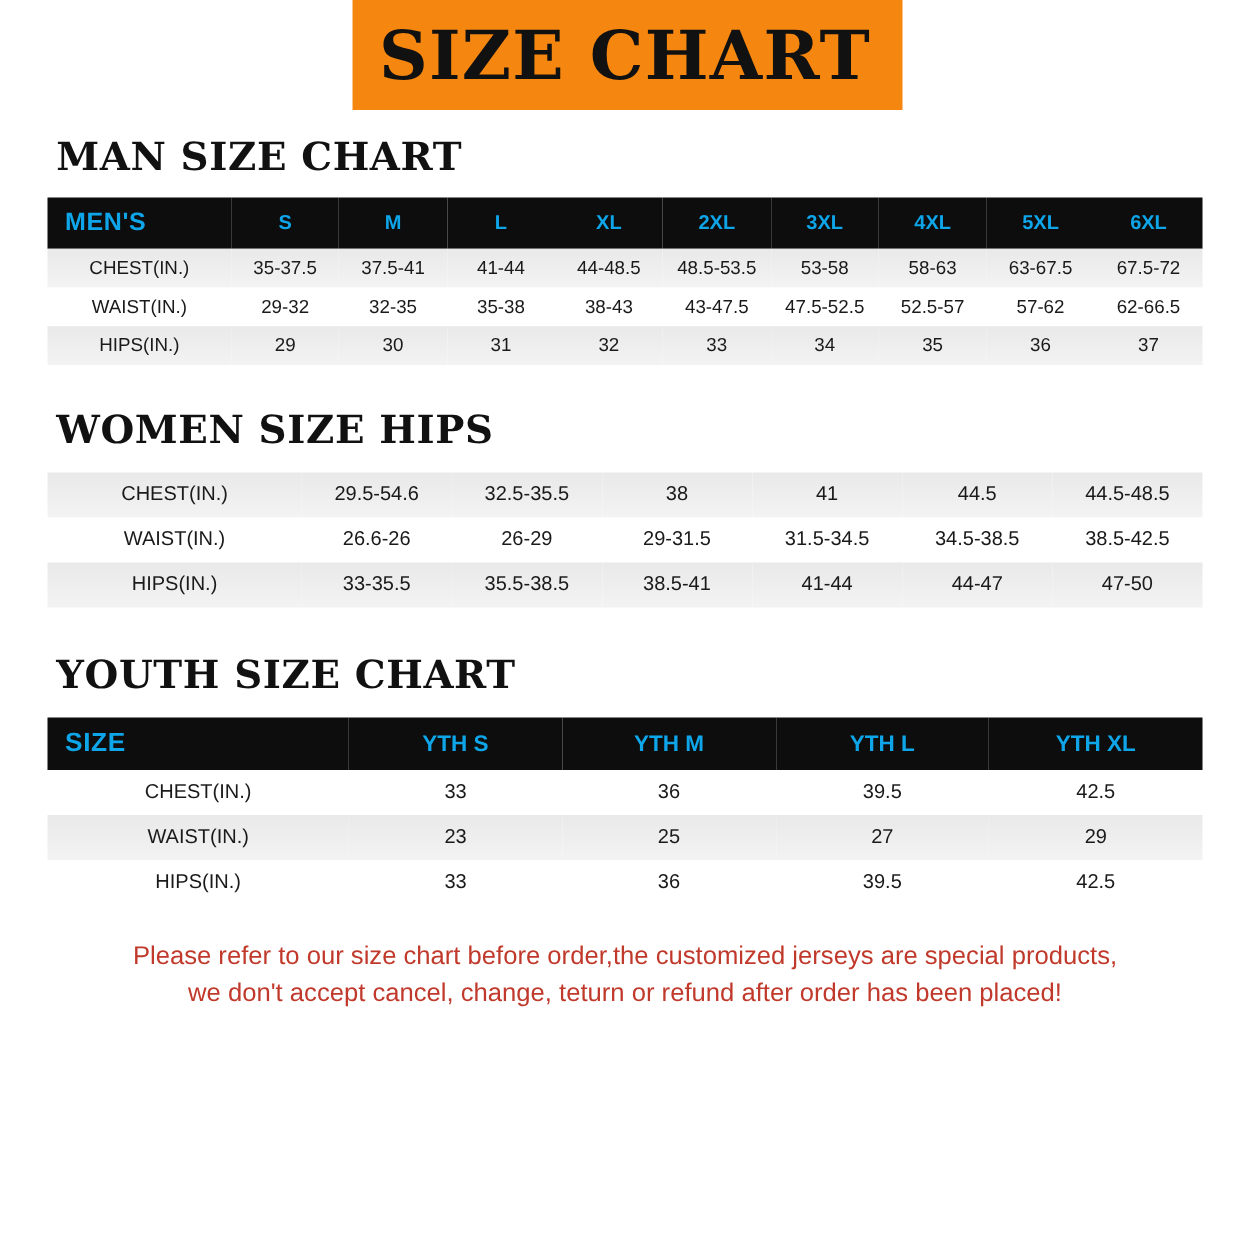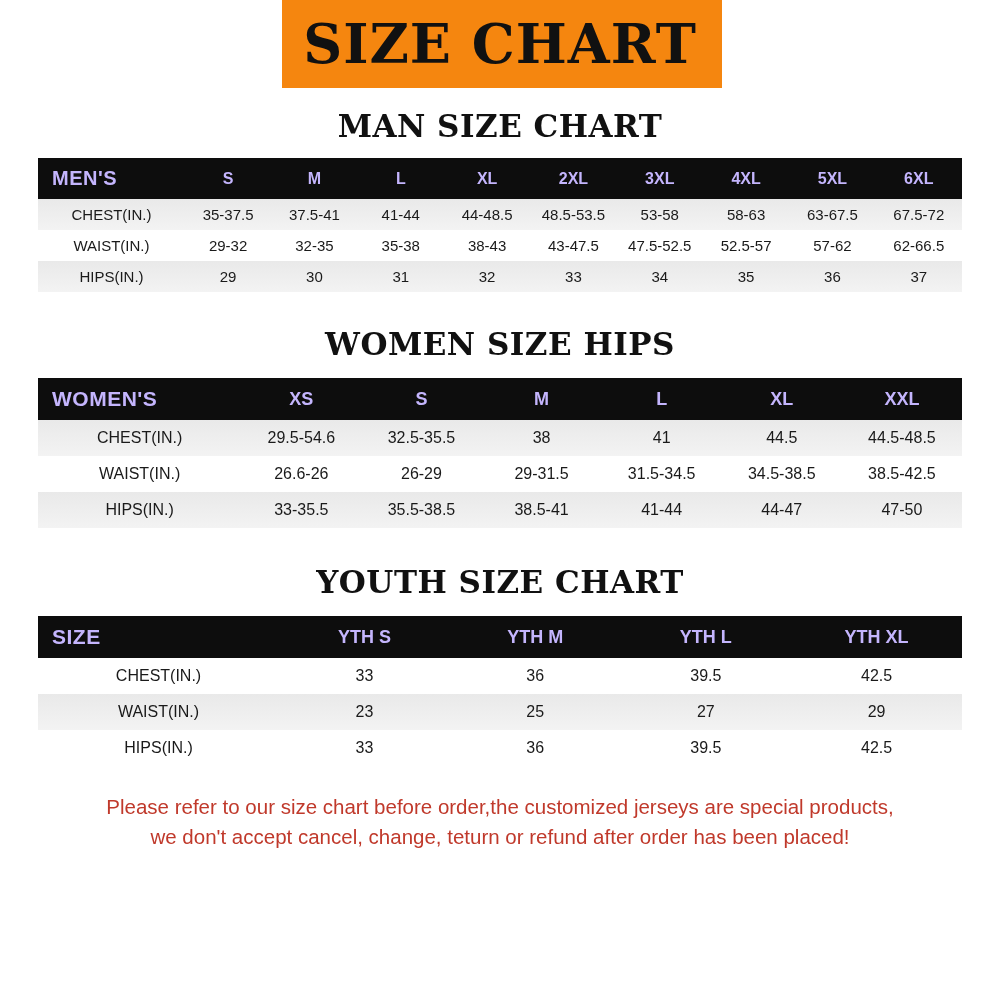--- a/index.html
+++ b/index.html
@@ -51,25 +51,26 @@
     font-size: 54px;
     letter-spacing: 1px;
     color: #111111;
     text-align: right;
     line-height: 1;
     padding: 0 10px;
     background: transparent;
   }
   
   .section-title {
-    text-align: center;
+    text-align: left;
     font-family: "DejaVu Serif", serif;
     font-weight: bold;
     color: #111;
     letter-spacing: 0.5px;
+    padding-left: 45px;
   }
   .title-man   { font-size: 31px; margin-top: 20px; margin-bottom: 14px; }
   .title-women { font-size: 31px; margin-top: 34px; margin-bottom: 16px; }
   .title-youth { font-size: 31px; margin-top: 36px; margin-bottom: 16px; }
 
   
   .tbl-wrap {
     margin: 0 38px;
   }
   table.sizetbl {
@@ -79,21 +80,21 @@
   }
   table.sizetbl th, table.sizetbl td {
     text-align: center;
     font-family: "Liberation Sans", sans-serif;
   }
   
   tr.hdr {
     background: #0d0d0d;
   }
   tr.hdr th {
-    color: #c4b5fd;
+    color: #0ea5e9;
     font-weight: bold;
     padding: 9px 2px;
   }
   tr.hdr th.rowlabel {
     text-align: left;
     padding-left: 14px;
     font-size: 20px;
     letter-spacing: 0.5px;
   }
   tr.hdr th.col {
@@ -221,29 +222,20 @@
       <colgroup>
         <col style="width:22%">
           <col style="width:13%">
           <col style="width:13%">
           <col style="width:13%">
         <col style="width:13%">
           <col style="width:13%">
           <col style="width:13%">
       </colgroup>
       <tbody>
-          <tr class="hdr">
-        <th class="rowlabel">WOMEN'S</th>
-        <th class="col">XS</th>
-        <th class="col">S</th>
-        <th class="col">M</th>
-        <th class="col">L</th>
-        <th class="col">XL</th>
-        <th class="col">XXL</th>
-      </tr>
       <tr class="r light">
         <td class="rowlabel">CHEST(IN.)</td>
         <td>29.5-54.6</td>
         <td>32.5-35.5</td>
         <td>38</td>
         <td>41</td>
         <td>44.5</td>
         <td>44.5-48.5</td>
       </tr>
       <tr class="r white">

